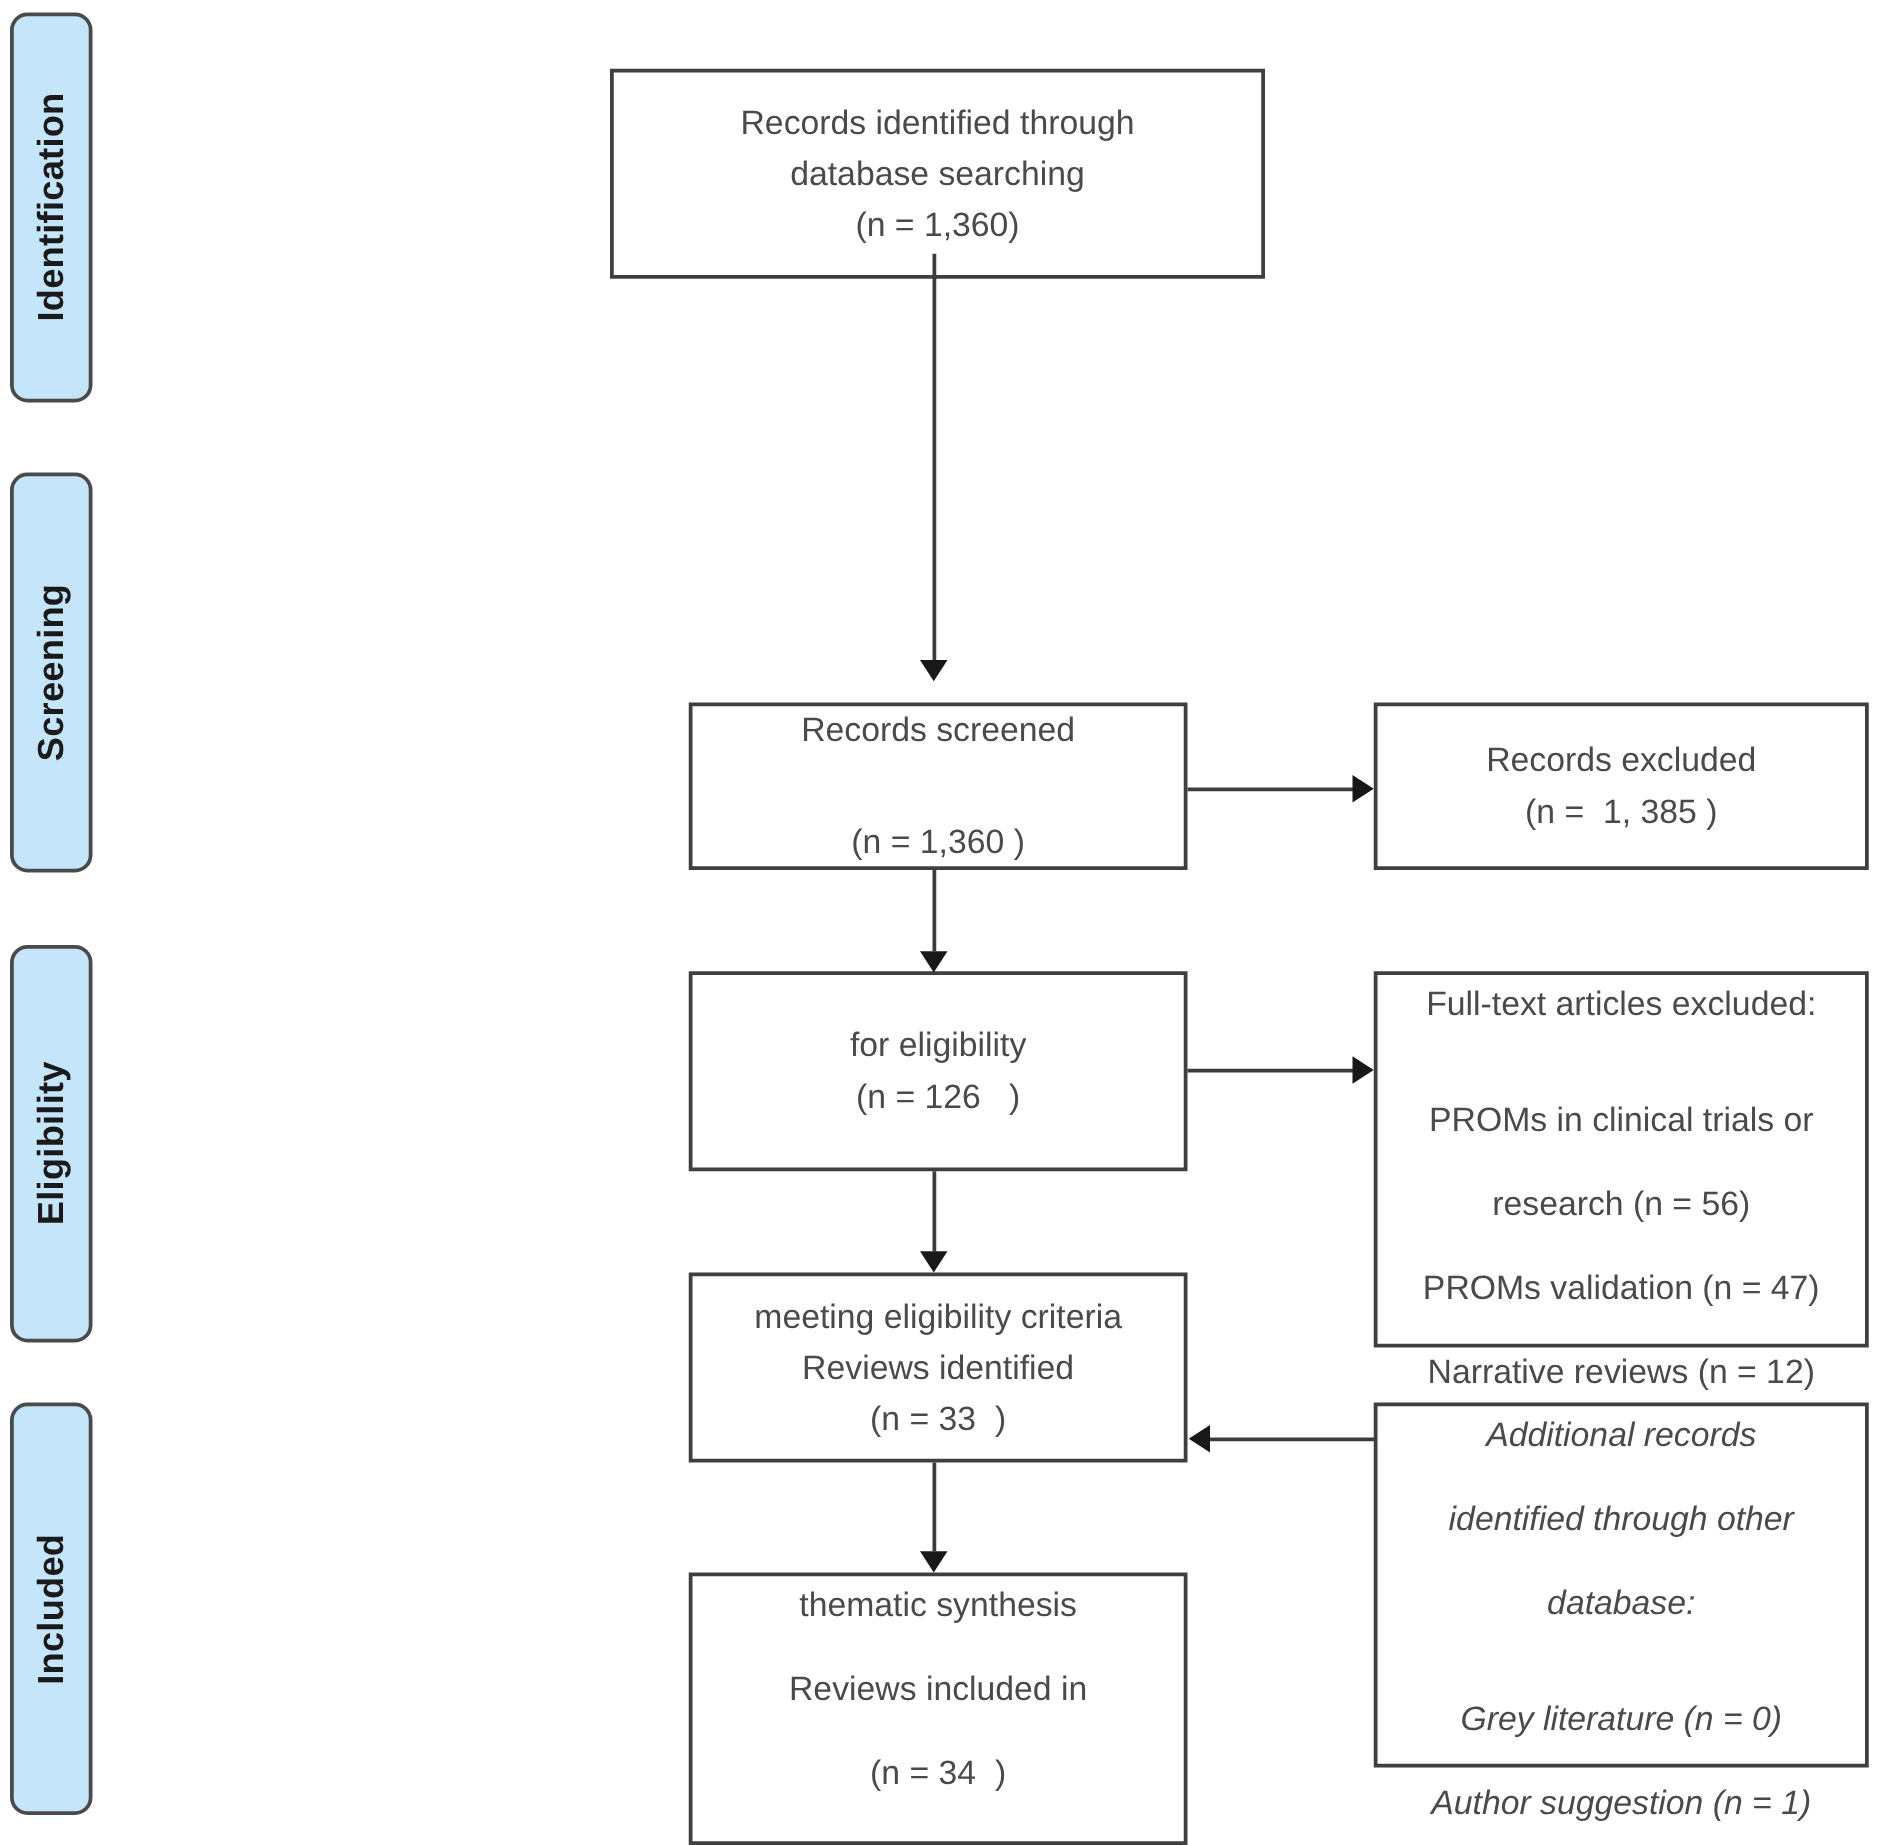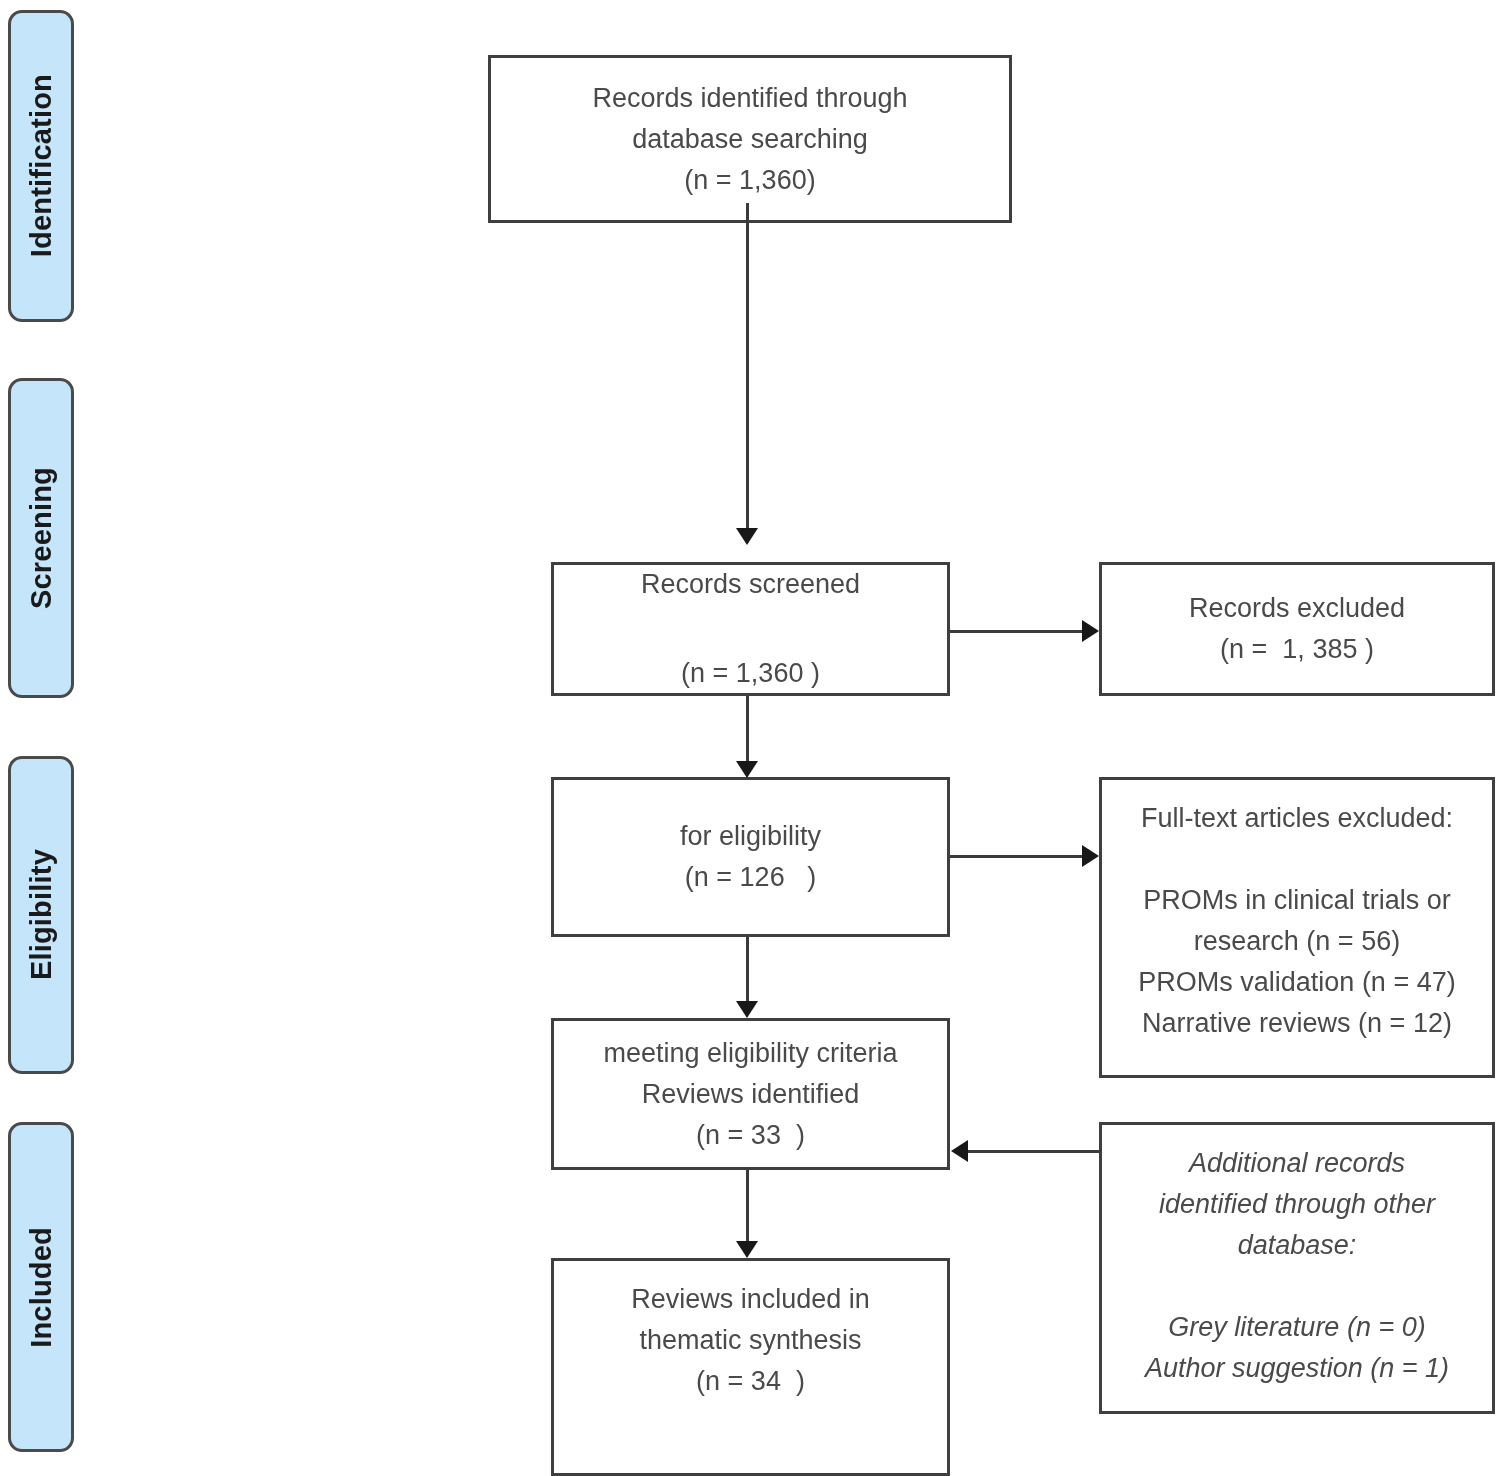--- a/index.html
+++ b/index.html
@@ -63,21 +63,22 @@
   }
   .flowbox .line {
     display: block;
     font-size: 27px;
     line-height: 41px;
     white-space: pre;
     color: #4a4a4a;
   }
   .flowbox.topaligned {
     justify-content: flex-start;
-    padding-top: 18px;
+    padding-top: 3px;
+    gap: 26px;
   }
   .spacer-line { display:block; height: 41px; }
 
   
   #box-identified   { left: 488px;  top: 35px;   width: 524px; height: 168px; margin-top: 20px; }
   #box-screened     { left: 551px;  top: 562px;  width: 399px; height: 134px; gap: 48px; }
   #box-rec-excluded { left: 1099px; top: 562px;  width: 396px; height: 134px; }
   #box-fulltext     { left: 551px;  top: 777px;  width: 399px; height: 160px; }
   #box-ft-excluded  { left: 1099px; top: 777px;  width: 396px; height: 301px; }
   #box-reviews-id   { left: 551px;  top: 1018px; width: 399px; height: 152px; }
@@ -192,22 +193,22 @@
   <div class="flowbox topaligned" id="box-additional">
     <span class="line">Additional records</span>
     <span class="line">identified through other</span>
     <span class="line">database:</span>
     <span class="spacer-line"></span>
     <span class="line">Grey literature (n = 0)</span>
     <span class="line">Author suggestion (n = 1)</span>
   </div>
 
   <div class="flowbox topaligned" id="box-included">
+    <span class="line">thematic synthesis</span>
     <span class="line">Reviews included in</span>
-    <span class="line">thematic synthesis</span>
     <span class="line">(n = 34  )</span>
   </div>
 
   <div class="conn vline" id="conn1-line"></div>
   <div class="conn arrow-down" id="conn1-head"></div>
 
   <div class="conn vline" id="conn2-line"></div>
   <div class="conn arrow-down" id="conn2-head"></div>
 
   <div class="conn vline" id="conn3-line"></div>

